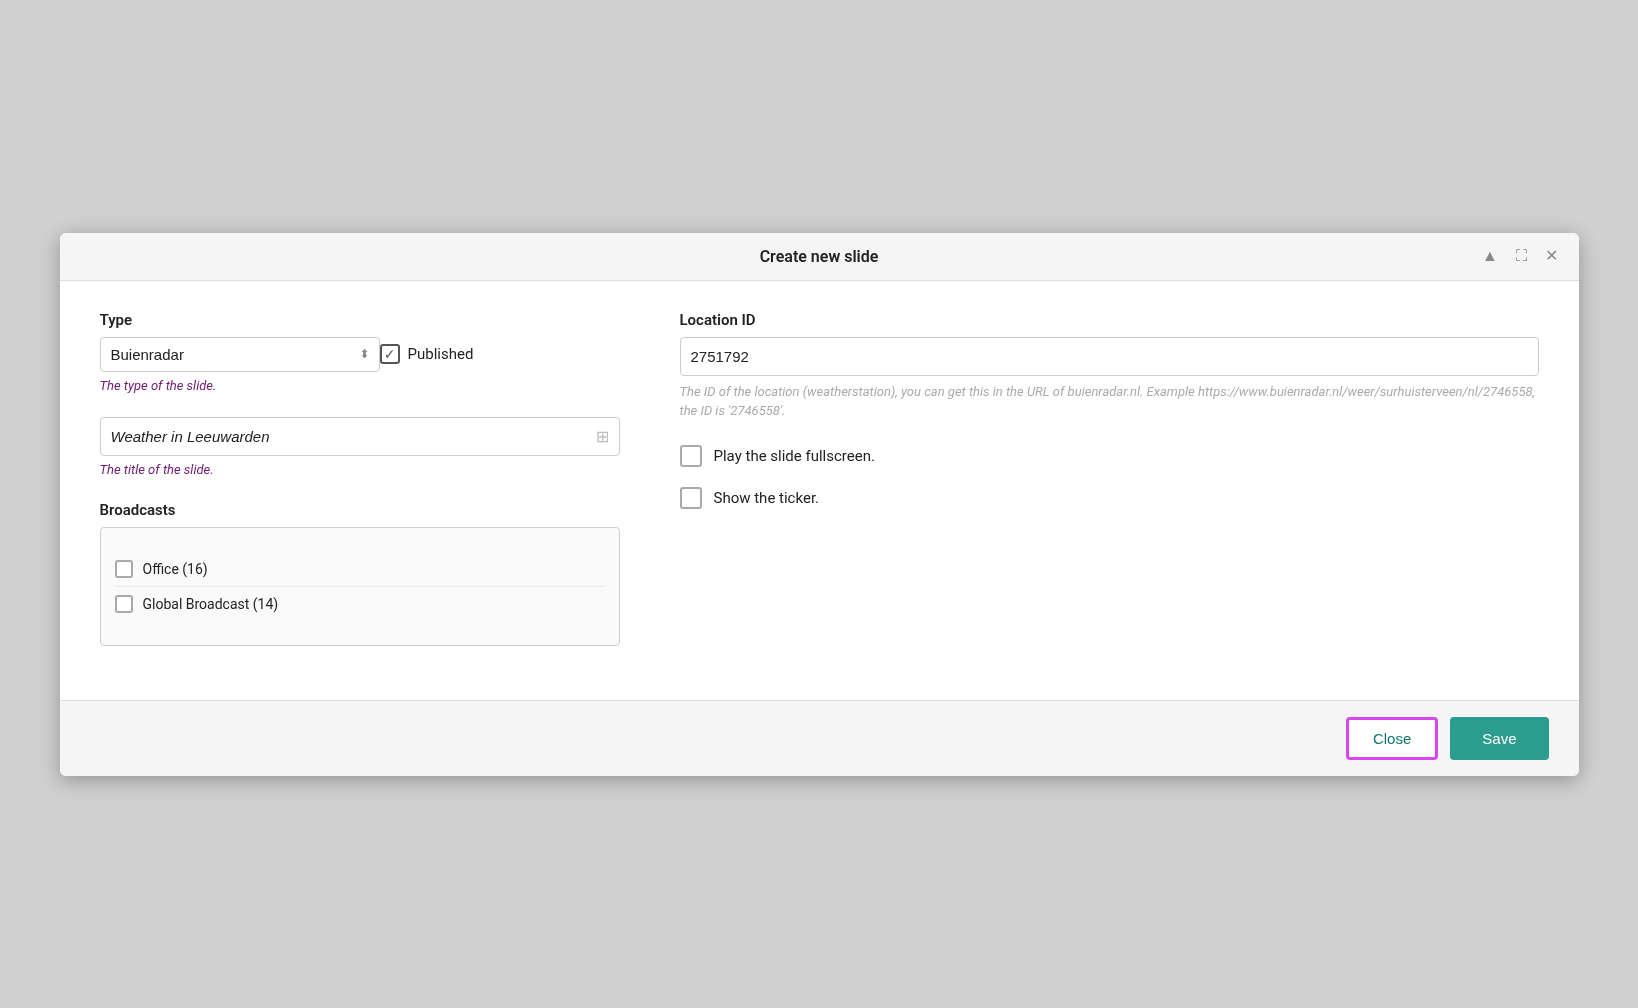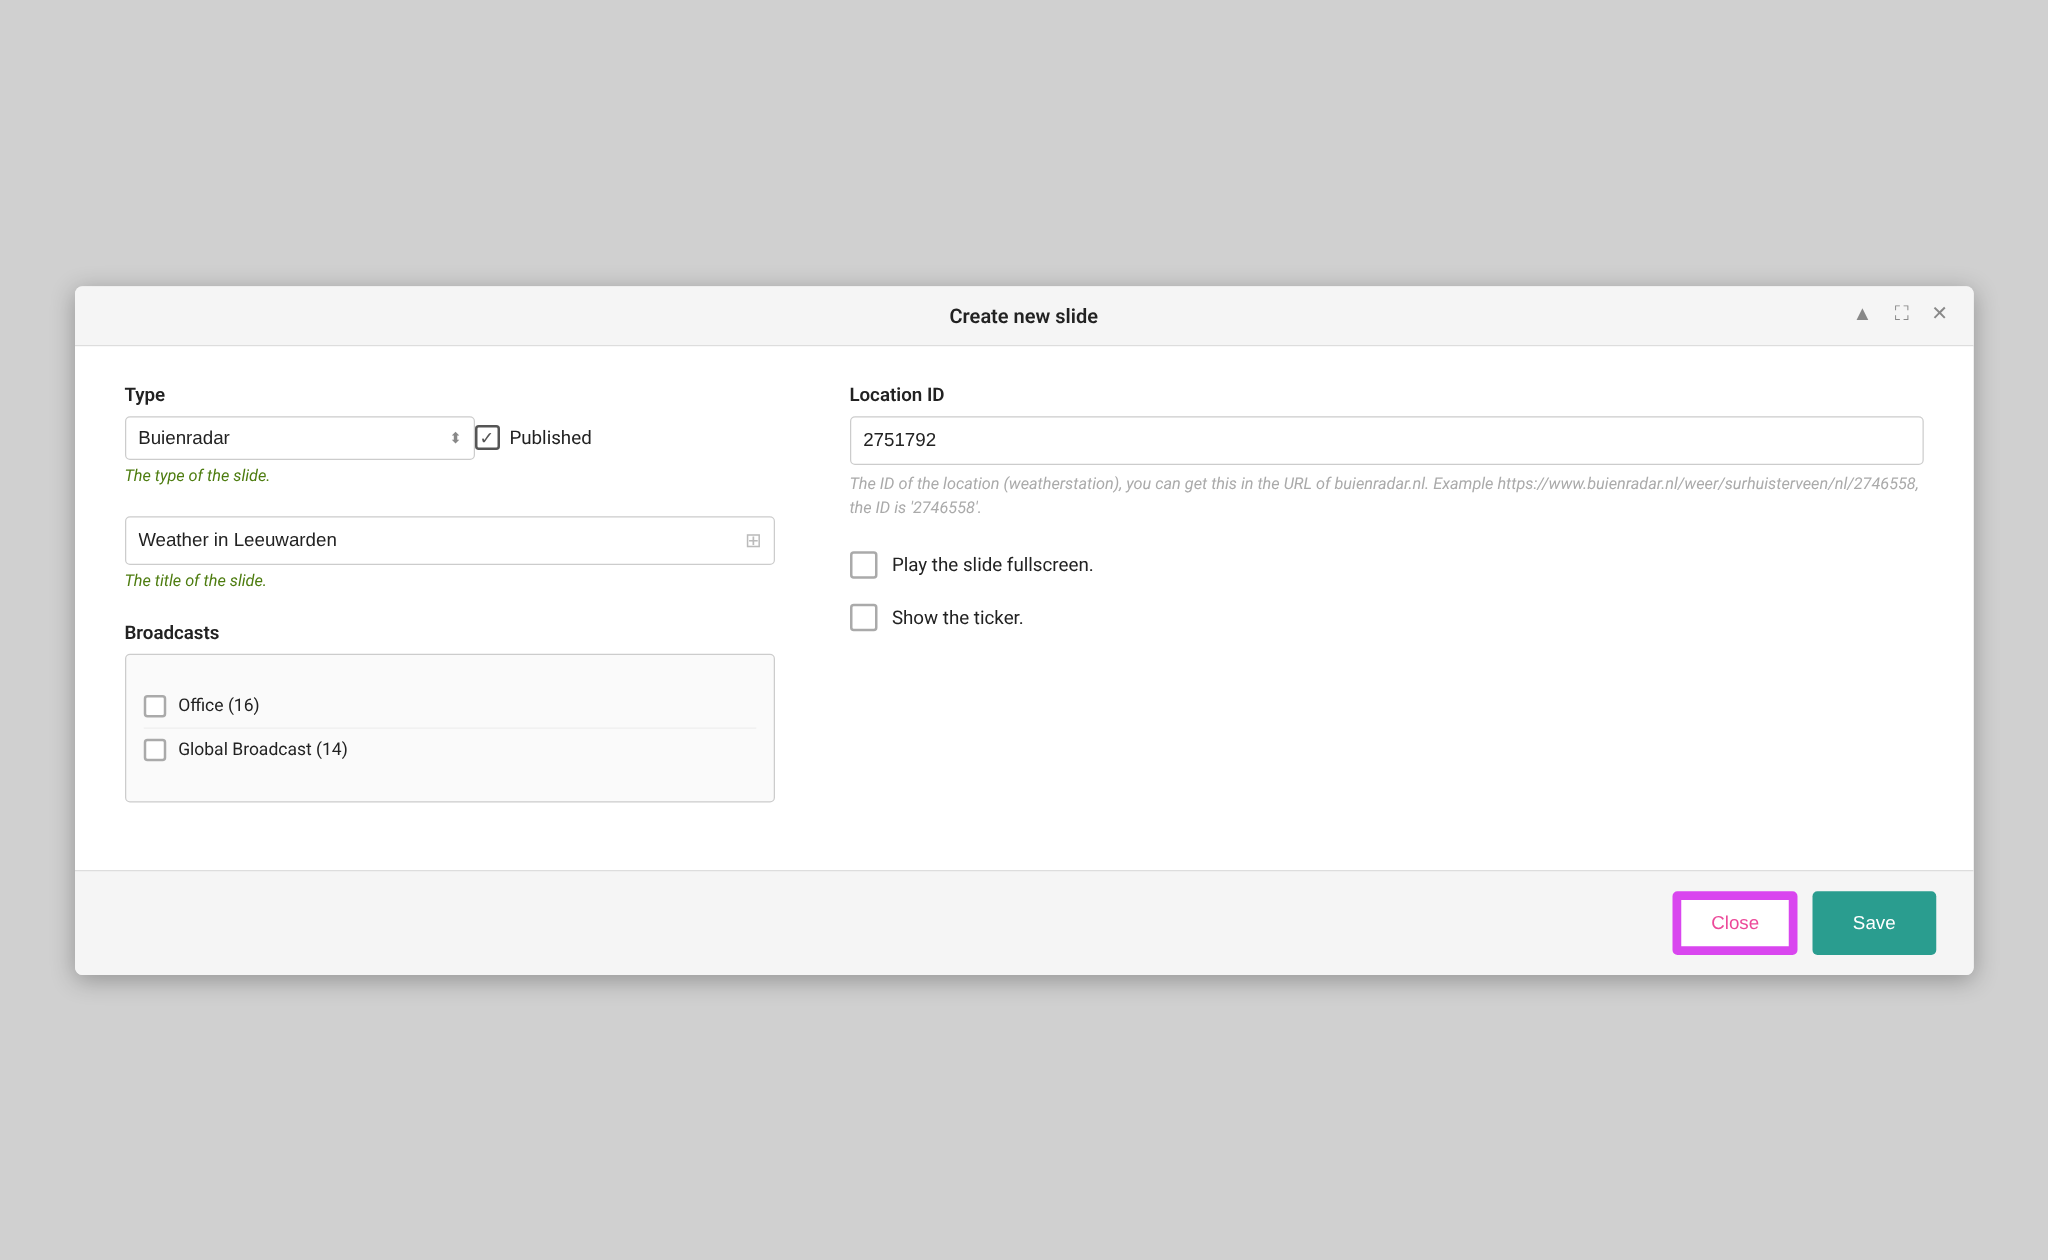--- a/index.html
+++ b/index.html
@@ -81,21 +81,21 @@
     .form-label {
       display: block;
       font-size: 15px;
       font-weight: 600;
       color: #222;
       margin-bottom: 8px;
     }
 
     .form-hint {
       font-size: 13px;
-      color: #4d7c0f;
+      color: #701a75;
       font-style: italic;
       margin-top: 6px;
     }
 
     .type-row {
       display: flex;
       align-items: center;
       margin-bottom: 6px;
     }
 
@@ -153,20 +153,21 @@
       position: relative;
     }
 
     .title-input-wrapper input[type="text"] {
       width: 100%;
       padding: 10px 40px 10px 10px;
       border: 1px solid #ccc;
       border-radius: 4px;
       font-size: 15px;
       color: #222;
+      font-style: italic;
     }
 
     .title-icon {
       position: absolute;
       right: 10px;
       top: 50%;
       transform: translateY(-50%);
       color: #bbb;
       font-size: 16px;
     }
@@ -257,25 +258,25 @@
       background: #f5f5f5;
       border-top: 1px solid #ddd;
       padding: 16px 30px;
       display: flex;
       justify-content: flex-end;
       gap: 12px;
     }
 
     .btn-close {
       padding: 10px 24px;
-      border: 7px solid #d946ef;
-      border-radius: 4px;
-      background: #fff;
-      font-size: 15px;
-      color: #ec4899;
+      border: 3px solid #d946ef;
+      border-radius: 4px;
+      background: #fff;
+      font-size: 15px;
+      color: #0f766e;
       cursor: pointer;
     }
 
     .btn-save {
       padding: 10px 32px;
       border: none;
       border-radius: 4px;
       background: #2a9d8f;
       font-size: 15px;
       color: #fff;

